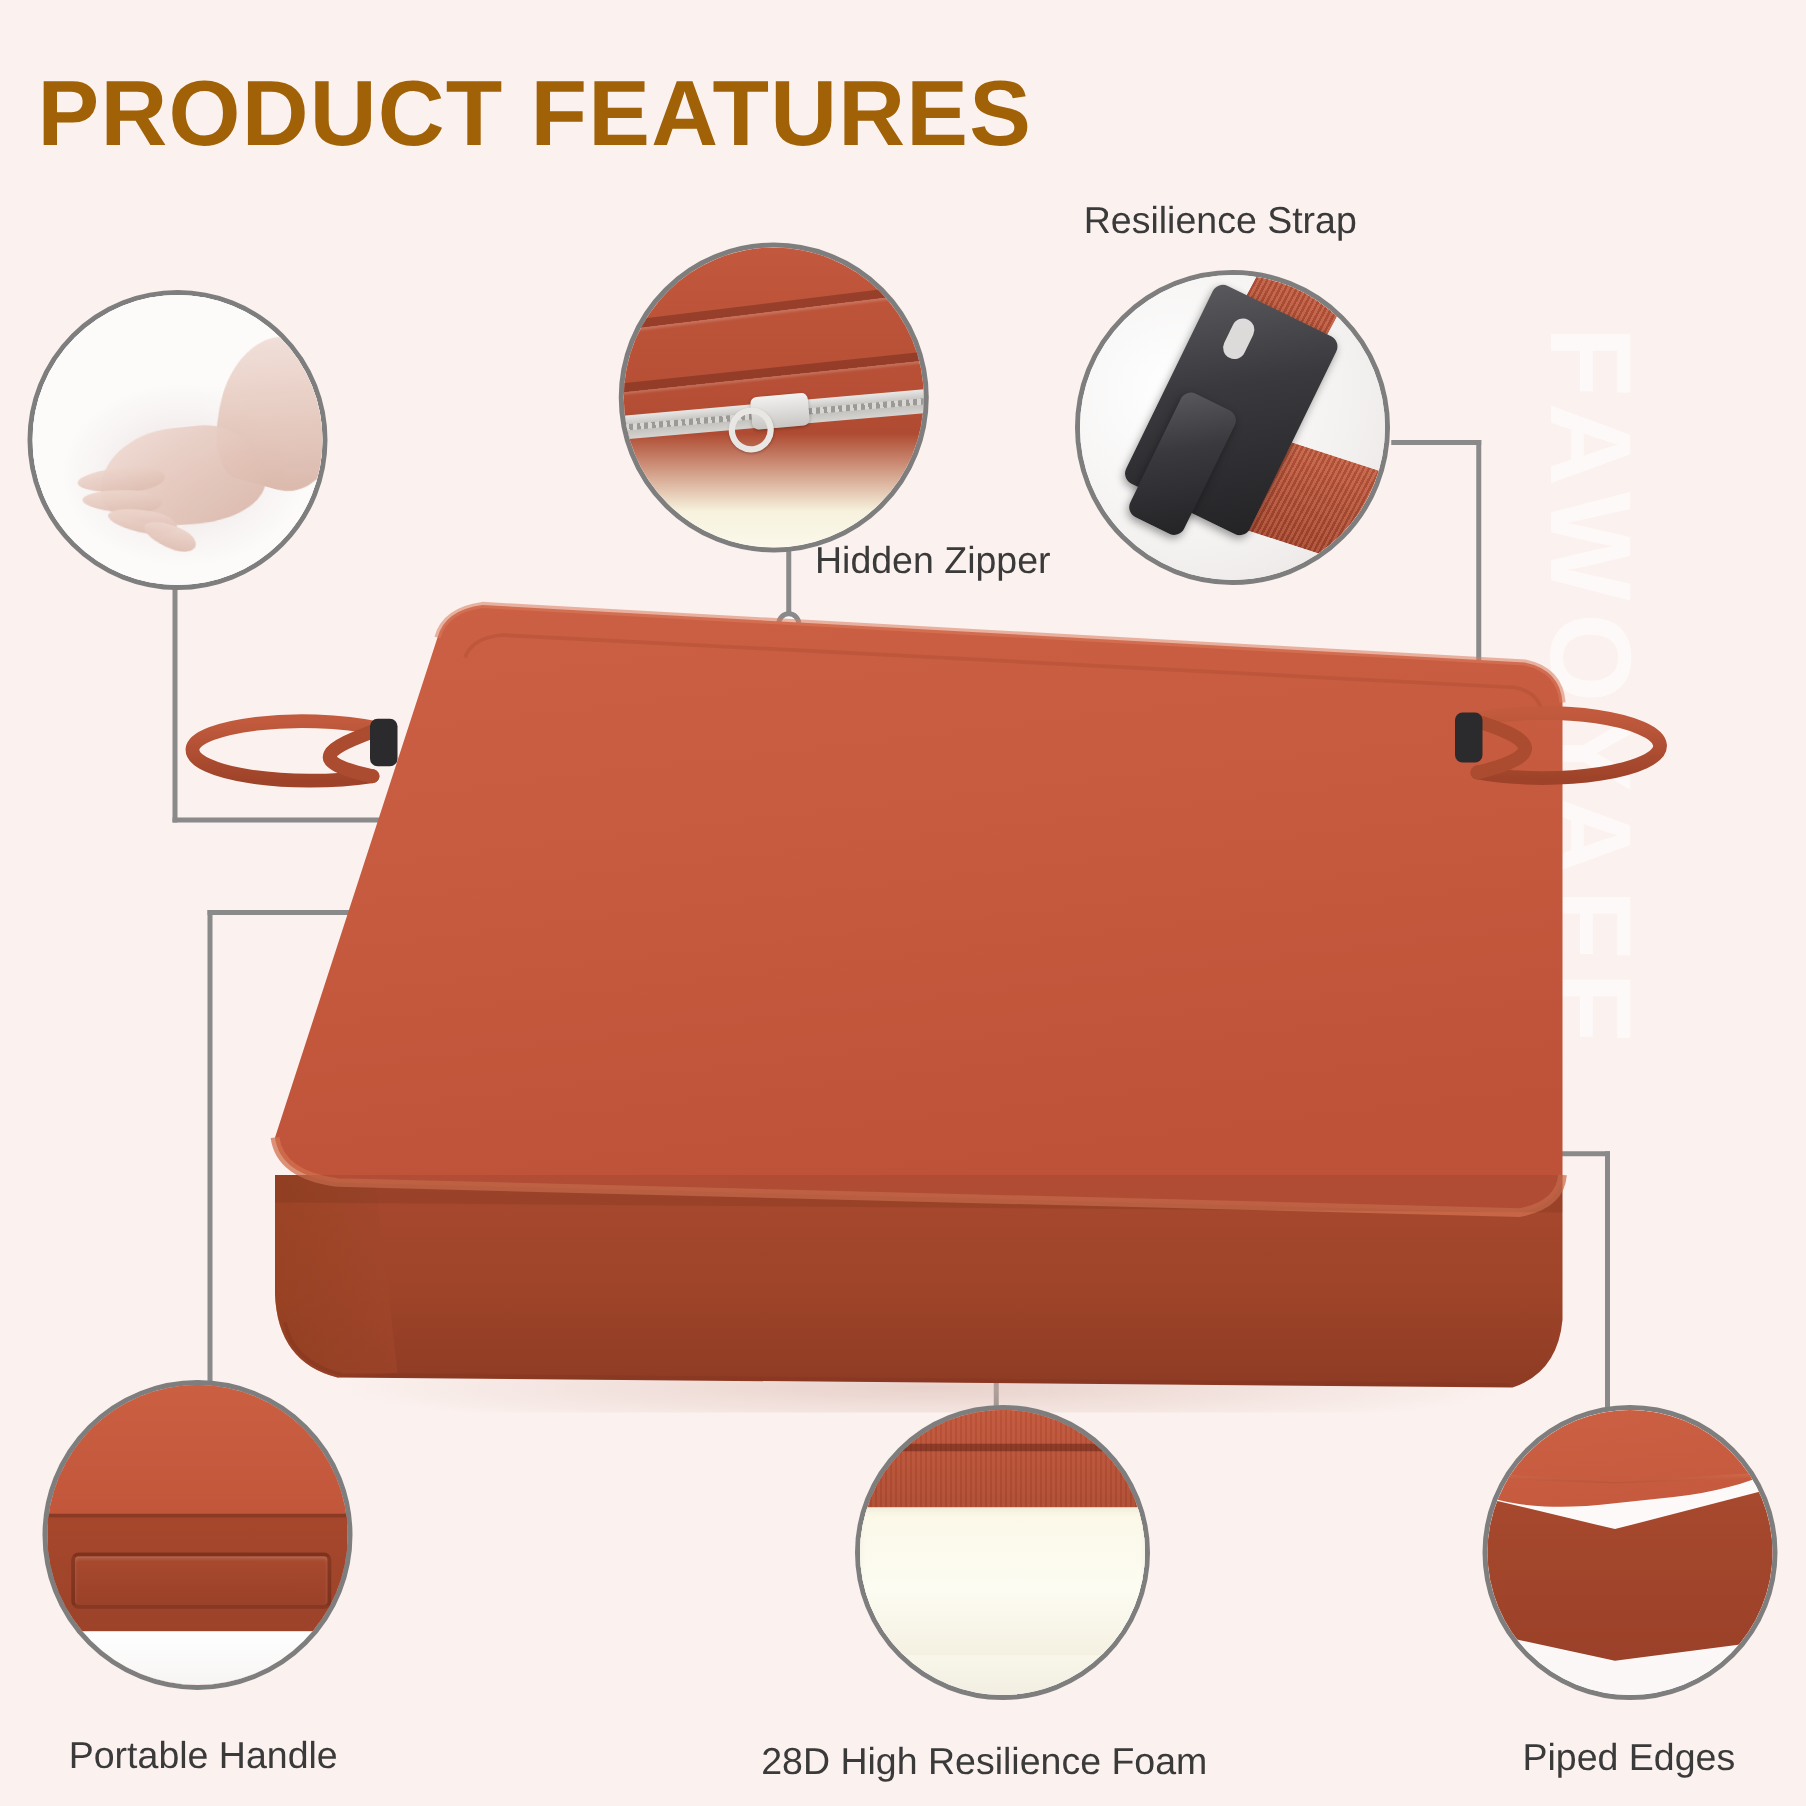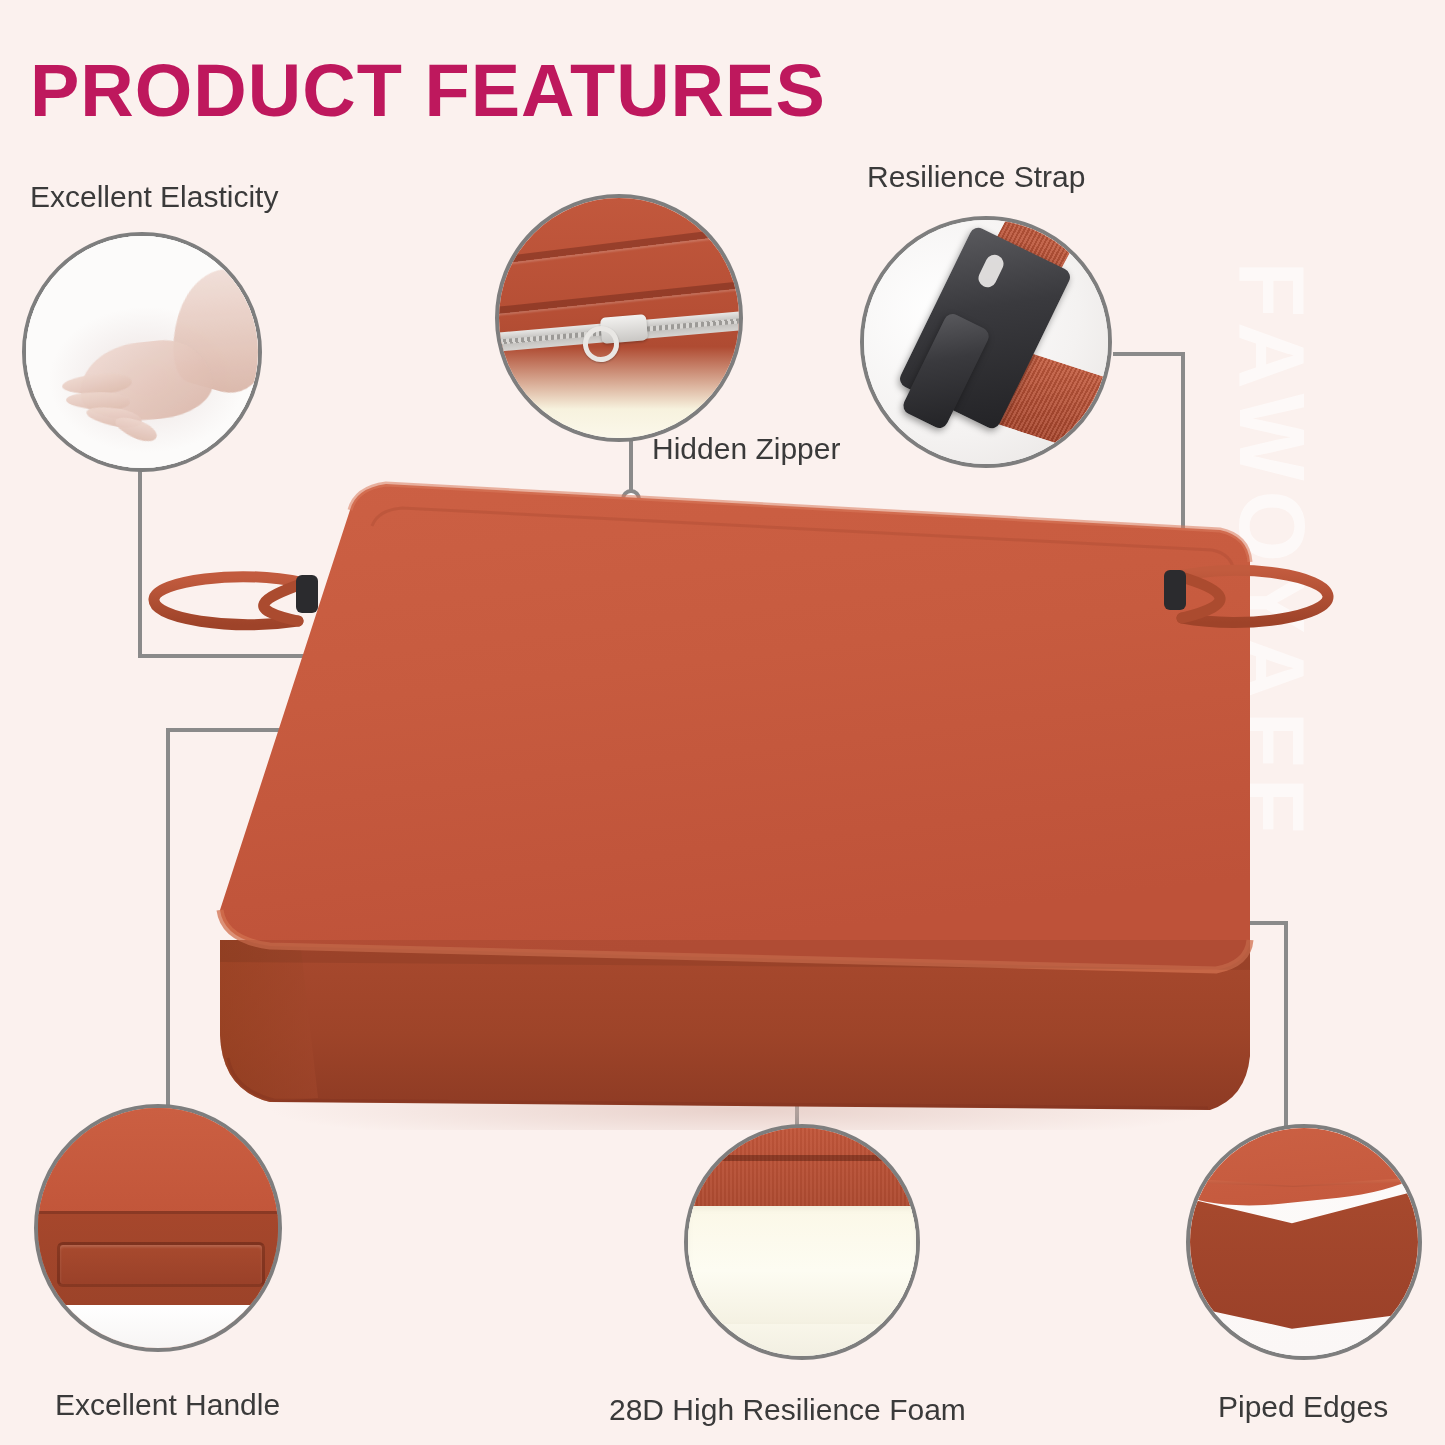--- a/index.html
+++ b/index.html
@@ -9,21 +9,21 @@
     font-family:"Liberation Sans", sans-serif;
     overflow:hidden;
     position:relative;
   }
   #stage{position:absolute;left:0;top:0;width:1445px;height:1445px;overflow:hidden;}
 
   
   .title{
     position:absolute;left:30px;top:48px;
     font-size:74px;font-weight:bold;letter-spacing:1px;
-    color:#be185d;
+    color:#a16207;
     font-family:"Liberation Sans", sans-serif;
   }
 
   
   .label{
     position:absolute;
     font-size:30px;
     color:#3A3A3A;
     white-space:nowrap;
     font-family:"Liberation Sans", sans-serif;
@@ -175,24 +175,23 @@
 </style>
 </head>
 <body>
 
 <div id="stage">
 
   <div class="watermark">FAWOYAFF</div>
 
   <div class="title">PRODUCT FEATURES</div>
 
-  <div class="label" style="left:30px;top:180px;">Excellent Elasticity</div>
   <div class="label" style="left:652px;top:432px;">Hidden Zipper</div>
   <div class="label" style="left:867px;top:160px;">Resilience Strap</div>
-  <div class="label" style="left:55px;top:1388px;">Excellent Handle</div>
+  <div class="label" style="left:55px;top:1388px;">Portable Handle</div>
   <div class="label" style="left:609px;top:1393px;">28D High Resilience Foam</div>
   <div class="label" style="left:1218px;top:1390px;">Piped Edges</div>
 
   <div class="line v" style="left:138px;top:468px;height:190px;"></div>
   <div class="line h" style="left:138px;top:654px;width:330px;"></div>
   <div class="dot" style="left:455px;top:646px;"></div>
 
   <div class="line v" style="left:629px;top:440px;height:62px;"></div>
   <div class="dot" style="left:621px;top:489px;"></div>
 

